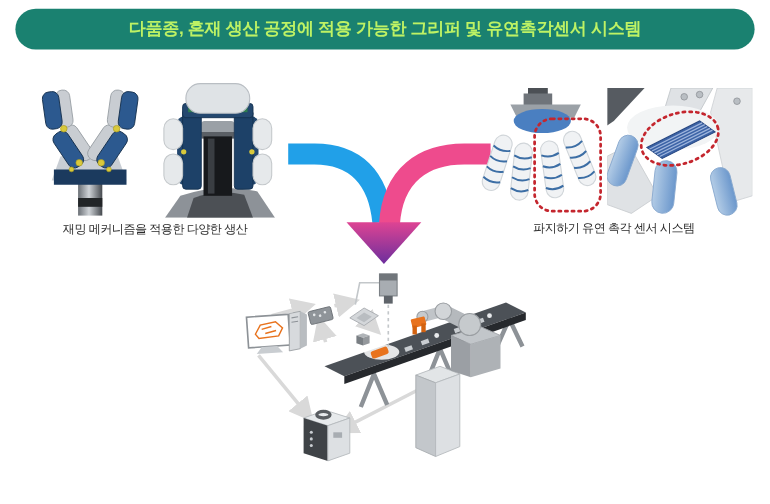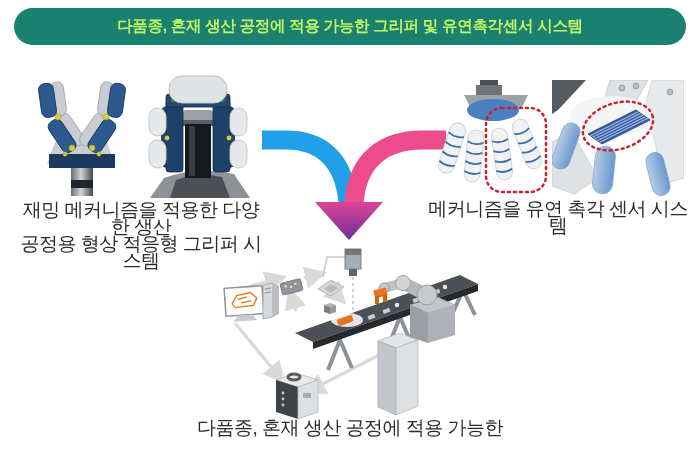--- a/index.html
+++ b/index.html
@@ -8,21 +8,21 @@
     font-family:"Liberation Sans","DejaVu Sans",sans-serif;
   }
   .banner{
     position:absolute;left:14px;top:8px;width:672px;height:37px;
     background:var(--header-bg,#1A8170);border-radius:19px;
     display:flex;align-items:center;justify-content:center;
   }
   .banner span{color:#bef264;font-weight:bold;font-size:15.5px;letter-spacing:-0.3px;}
   .caption{
     position:absolute;text-align:center;color:var(--caption-text,#2b2b2b);
-    font-size:19px;line-height:17px;letter-spacing:-0.5px;
+    font-size:11px;line-height:17px;letter-spacing:-0.5px;
   }
   .cap-left{left:18px;top:201px;width:246px;}
   .cap-right{left:426px;top:200px;width:264px;}
   .cap-bottom{left:172px;top:419px;width:356px;}
   .illu{position:absolute;}
   svg{display:block;}
   .stripe{stroke:#3c6ea5;stroke-width:1.8;fill:none;}
   .redDot{fill:none;stroke:var(--highlight-dotted,#C4262E);stroke-width:2.5;stroke-dasharray:2 4;stroke-linecap:round;}
   .gArrow{stroke:#d9d9d9;stroke-width:3.2;fill:none;}
   .blueArrow{stroke:var(--blue-arrow,#21A0E8);stroke-width:19;fill:none;}
@@ -201,25 +201,24 @@
           <line x1="45.3" y1="60.7" x2="93.3" y2="36.7"></line>
           <line x1="47.7" y1="62.3" x2="95.7" y2="38.3"></line>
         </g>
       </g>
       <ellipse class="redDot" cx="66" cy="46" rx="36" ry="23" transform="rotate(-17 66 46)"></ellipse>
     </svg>
   </div>
 
   <div class="caption cap-left">
     <div>재밍 메커니즘을 적용한 다양한 생산</div>
-    <div>공정용 형상 적응형 그리퍼 시스템</div>
   </div>
 
   <div class="caption cap-right">
-    <div>메커니즘을 유연 촉각 센서 시스템</div>
+    <div>파지하기 유연 촉각 센서 시스템</div>
   </div>
 
   <div class="illu" style="left:175px;top:243px;width:350px;height:178px;">
     <svg viewBox="0 0 350 178" width="350" height="178">
       <defs>
         <marker id="gHead" markerWidth="7" markerHeight="7" refX="5" refY="3.5" orient="auto">
           <polygon points="0,0 7,3.5 0,7" fill="#d9d9d9"></polygon>
         </marker>
       </defs>
 
@@ -337,16 +336,15 @@
             <circle cx="108" cy="150" r="1.4"></circle>
             <circle cx="108" cy="156" r="1.4"></circle>
             <circle cx="108" cy="162" r="1.4"></circle>
           </g>
         <rect x="128" y="150" width="8" height="5" fill="#a8adb2"></rect>
       </g>
     </svg>
   </div>
 
   <div class="caption cap-bottom">
-    <div>다품종, 혼재 생산 공정에 적용 가능한</div>
   </div>
 
 </div>
 
 </body></html>

